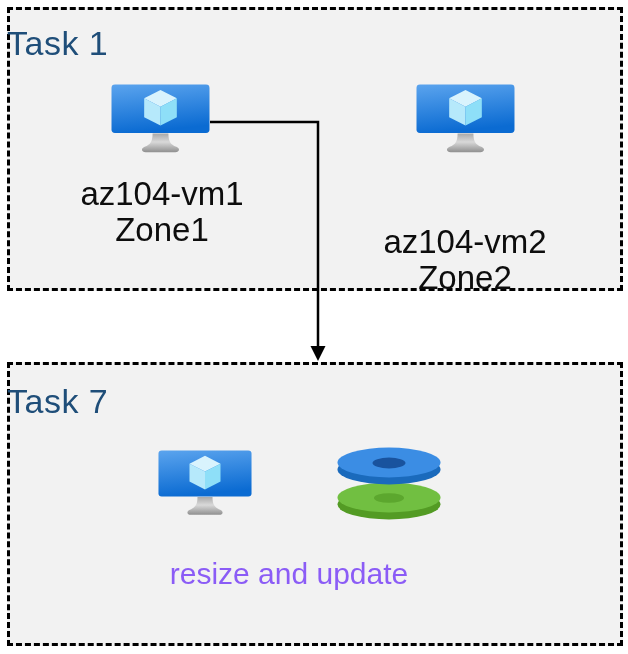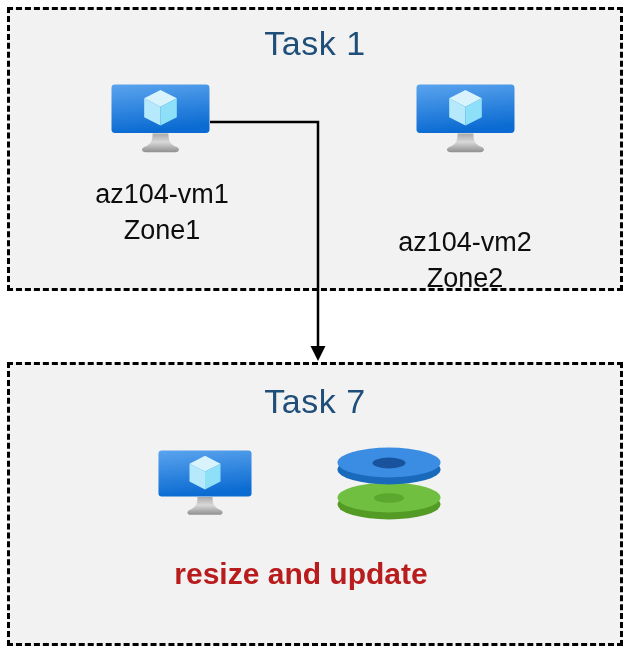--- a/index.html
+++ b/index.html
@@ -19,48 +19,46 @@
     box-sizing: border-box;
     background: var(--box-bg, #f2f2f2);
     border: 3px dashed var(--border-color, #000000);
   }
   #task1-box { top: 7px; }
   #task2-box { top: 362px; }
   .task-title {
     position: absolute;
     left: 7px;
     width: 616px;
-    text-align: center;
     font-size: 34px;
     line-height: 40px;
     color: var(--title-color, #1F4E79);
     letter-spacing: 0.5px;
   }
   #task1-title { top: 23px; }
   #task2-title { top: 381px; }
   .vm-label {
     position: absolute;
     width: 300px;
     text-align: center;
-    font-size: 27px;
+    font-size: 33px;
     line-height: 36px;
     color: #0d0d0d;
   }
   #vm1-label { left: 12px;  top: 176px; }
   #vm2-label { left: 315px; top: 176px; margin-top: 48px; }
   .caption {
     position: absolute;
-    left: 141px;
+    left: 129px;
     top: 556px;
     width: 320px;
     text-align: center;
     font-size: 30px;
     line-height: 36px;
-    color: #b91c1c;
-    font-weight: bold;
+    color: #8b5cf6;
   }
   .icon-abs { position: absolute; }
   #vm1-icon   { left: 111px; top: 84px;  width: 99px; }
   #vm2-icon   { left: 416px; top: 84px;  width: 99px; }
   #vm3-icon   { left: 158px; top: 450px; width: 94px; }
   #disks-icon { left: 337px; top: 446px; width: 104px; }
   .arrow-layer {
     position: absolute;
     left: 0; top: 0;
     width: 628px; height: 654px;

